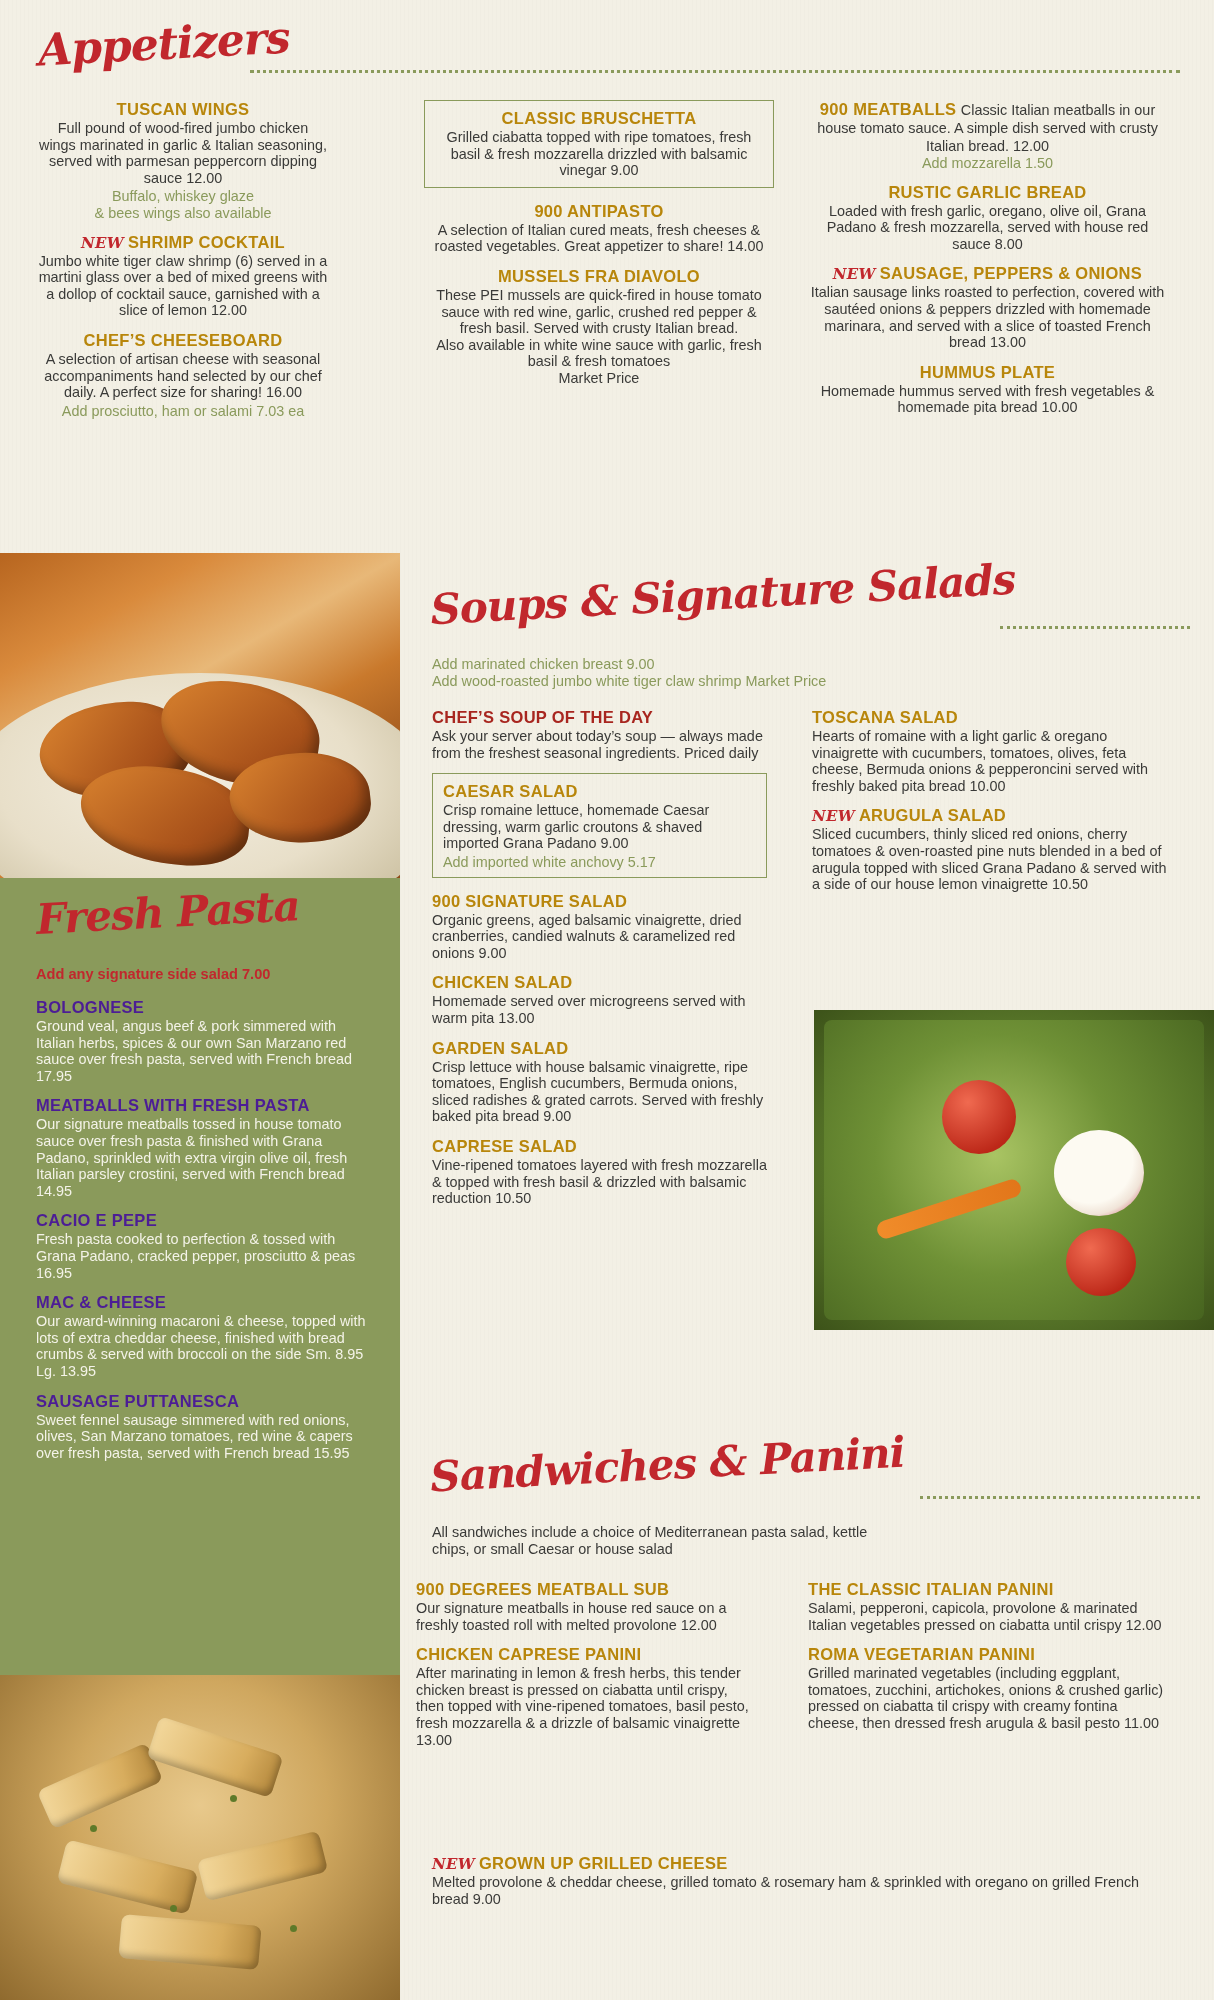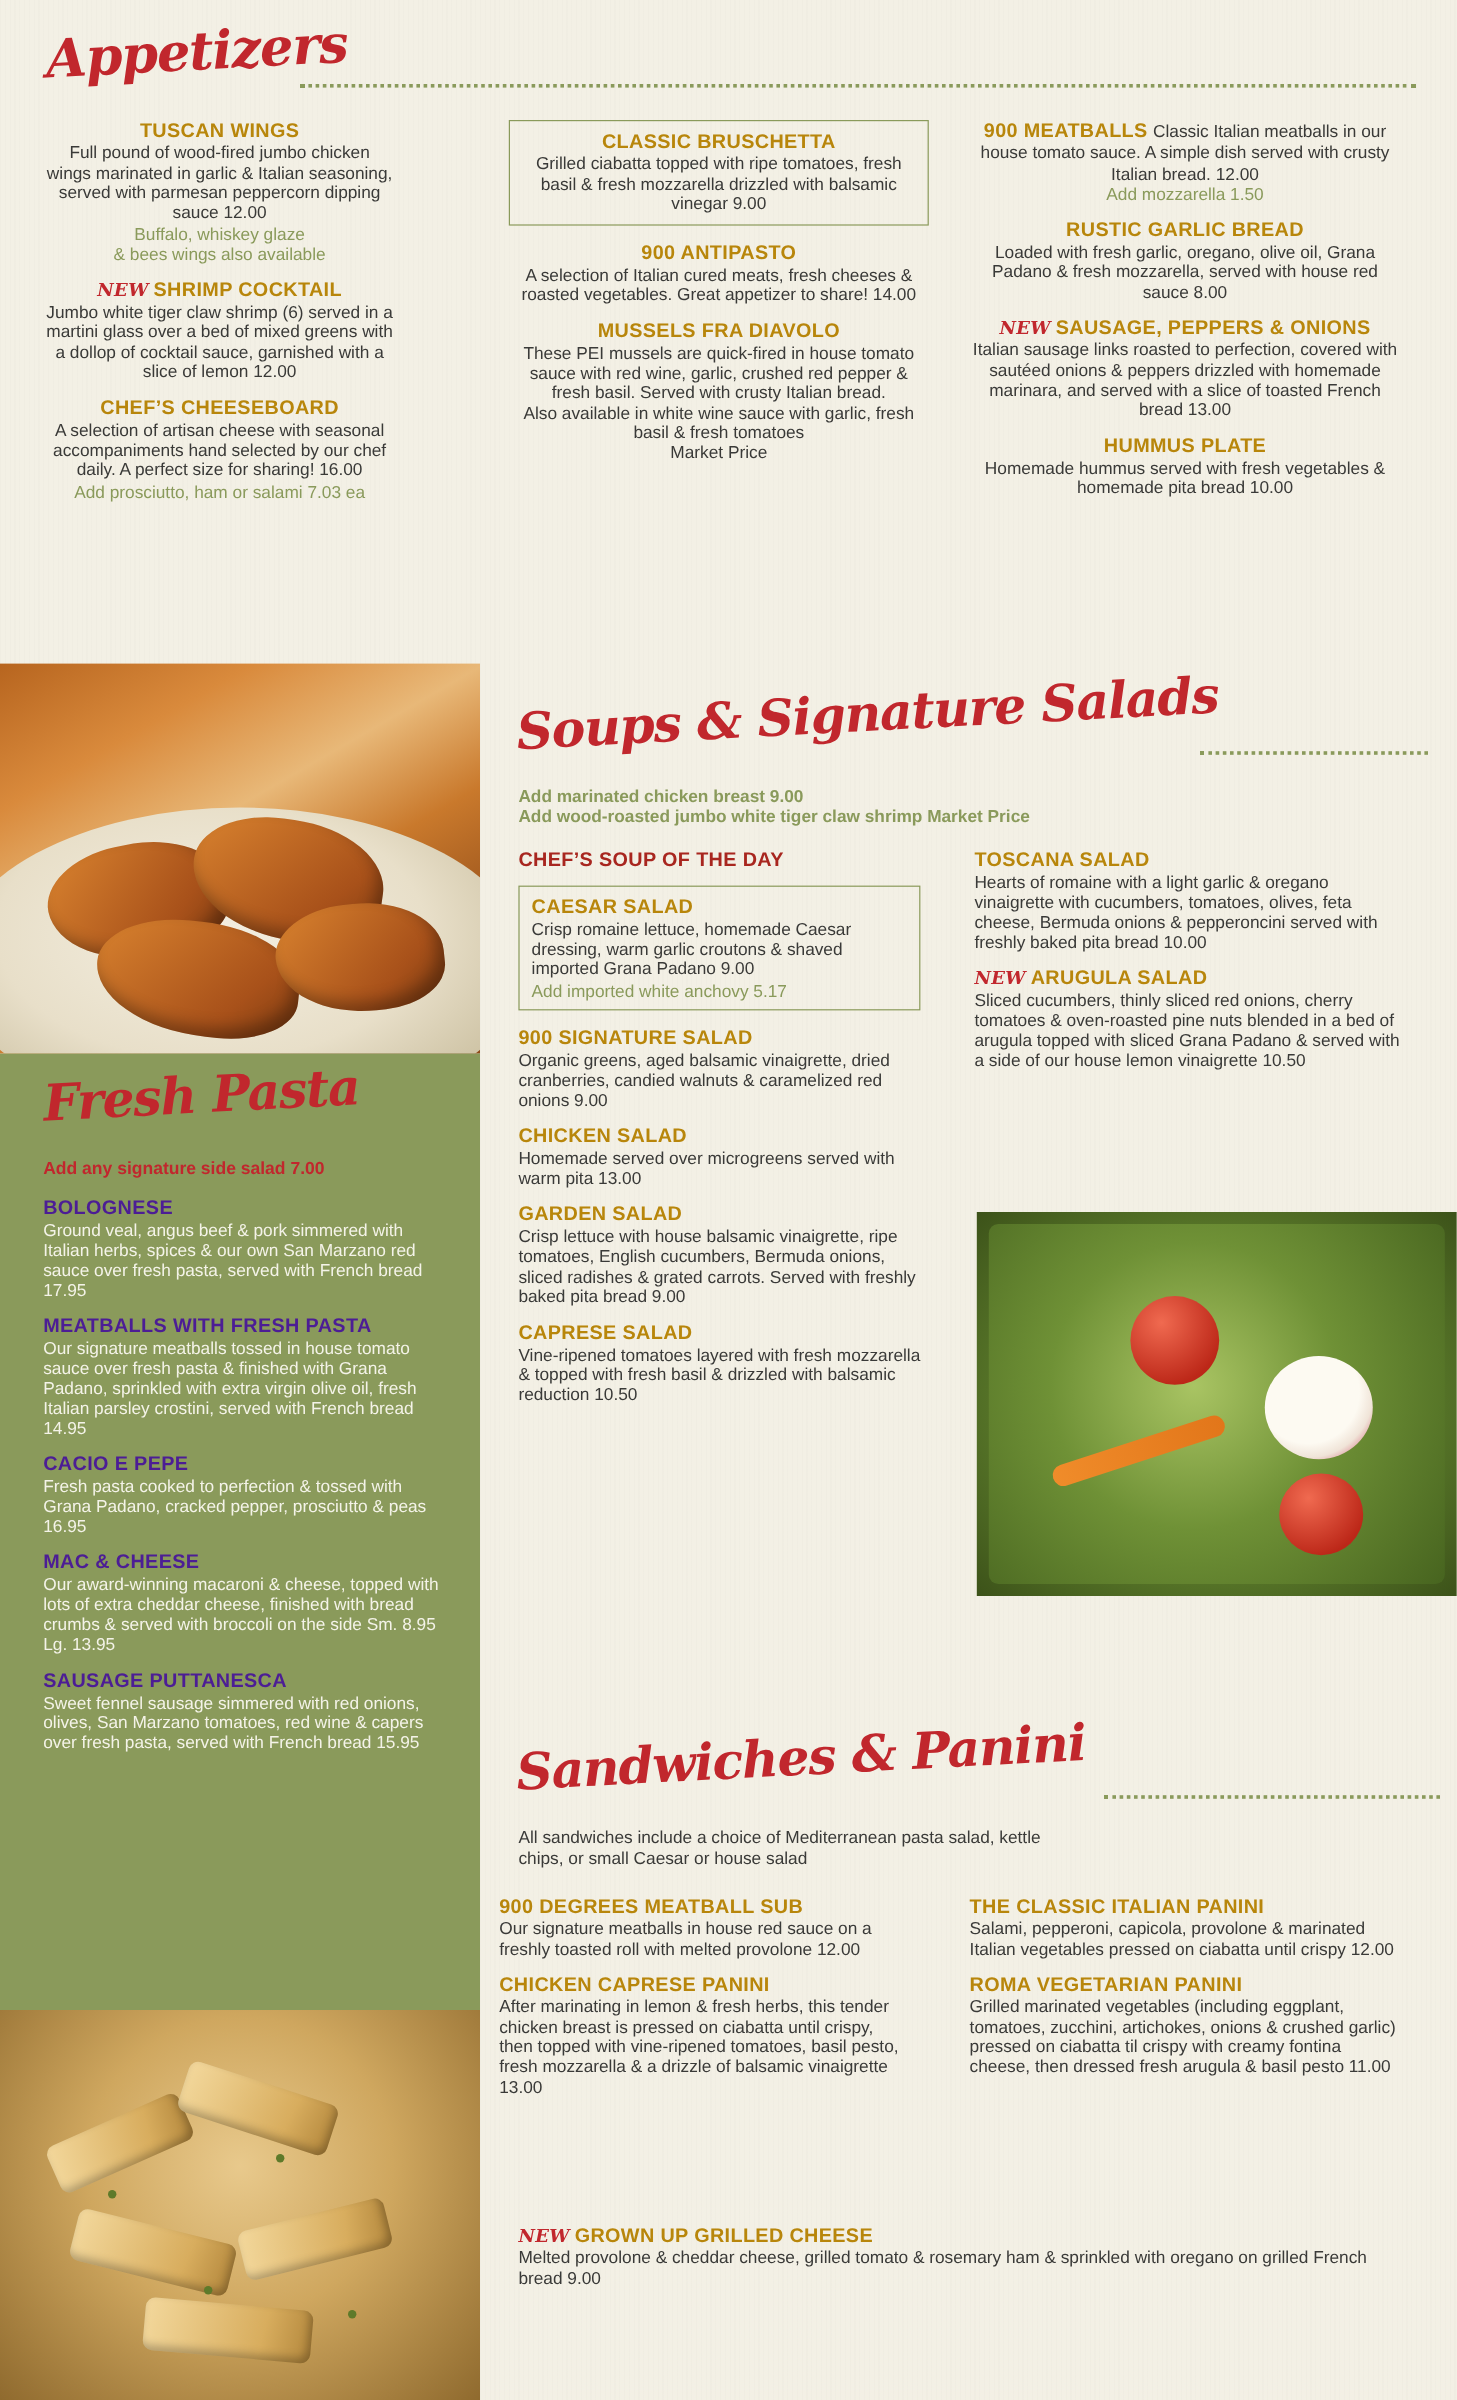--- a/index.html
+++ b/index.html
@@ -179,21 +179,21 @@
   #soups {
     position: absolute;
     left: 400px; top: 560px;
     width: 814px; height: 870px;
   }
   #soups-title { position: absolute; left: 30px; top: 10px; font-size: 42px; }
   #soups-dots {
     position: absolute; left: 600px; top: 66px; width: 190px; height: 0;
     border-bottom: 3px dotted #8a9a5b;
   }
-  #soups-addons { position: absolute; left: 32px; top: 96px; width: 760px; font-weight: bold; }
+  #soups-addons { position: absolute; left: 32px; top: 96px; width: 760px; }
   #soups-col1 { position: absolute; left: 32px; top: 148px; width: 335px; }
   #soups-col2 { position: absolute; left: 412px; top: 148px; width: 360px; }
 
   
   #sandwiches {
     position: absolute;
     left: 400px; top: 1430px;
     width: 814px; height: 570px;
   }
   #sand-title { position: absolute; left: 30px; top: 10px; font-size: 42px; }
@@ -331,20 +331,21 @@
     <div id="soups-dots"></div>
 
     <div id="soups-addons">
       <div class="addon">Add marinated chicken breast  9.00</div>
       <div class="addon">Add wood-roasted jumbo white tiger claw shrimp  Market Price</div>
     </div>
 
     <div id="soups-col1">
       <div class="item">
         <div class="item-title red">CHEF’S SOUP OF THE DAY</div>
+        <div class="desc">Ask your server about today’s soup — always made from the freshest seasonal ingredients. Priced daily</div>
       </div>
       <div class="item boxed">
         <div class="item-title">CAESAR SALAD</div>
         <div class="desc">Crisp romaine lettuce, homemade Caesar dressing, warm garlic croutons &amp; shaved imported Grana Padano  9.00</div>
         <div class="addon">Add imported white anchovy  5.17</div>
       </div>
       <div class="item">
         <div class="item-title">900 SIGNATURE SALAD</div>
         <div class="desc">Organic greens, aged balsamic vinaigrette, dried cranberries, candied walnuts &amp; caramelized red onions  9.00</div>
       </div>

